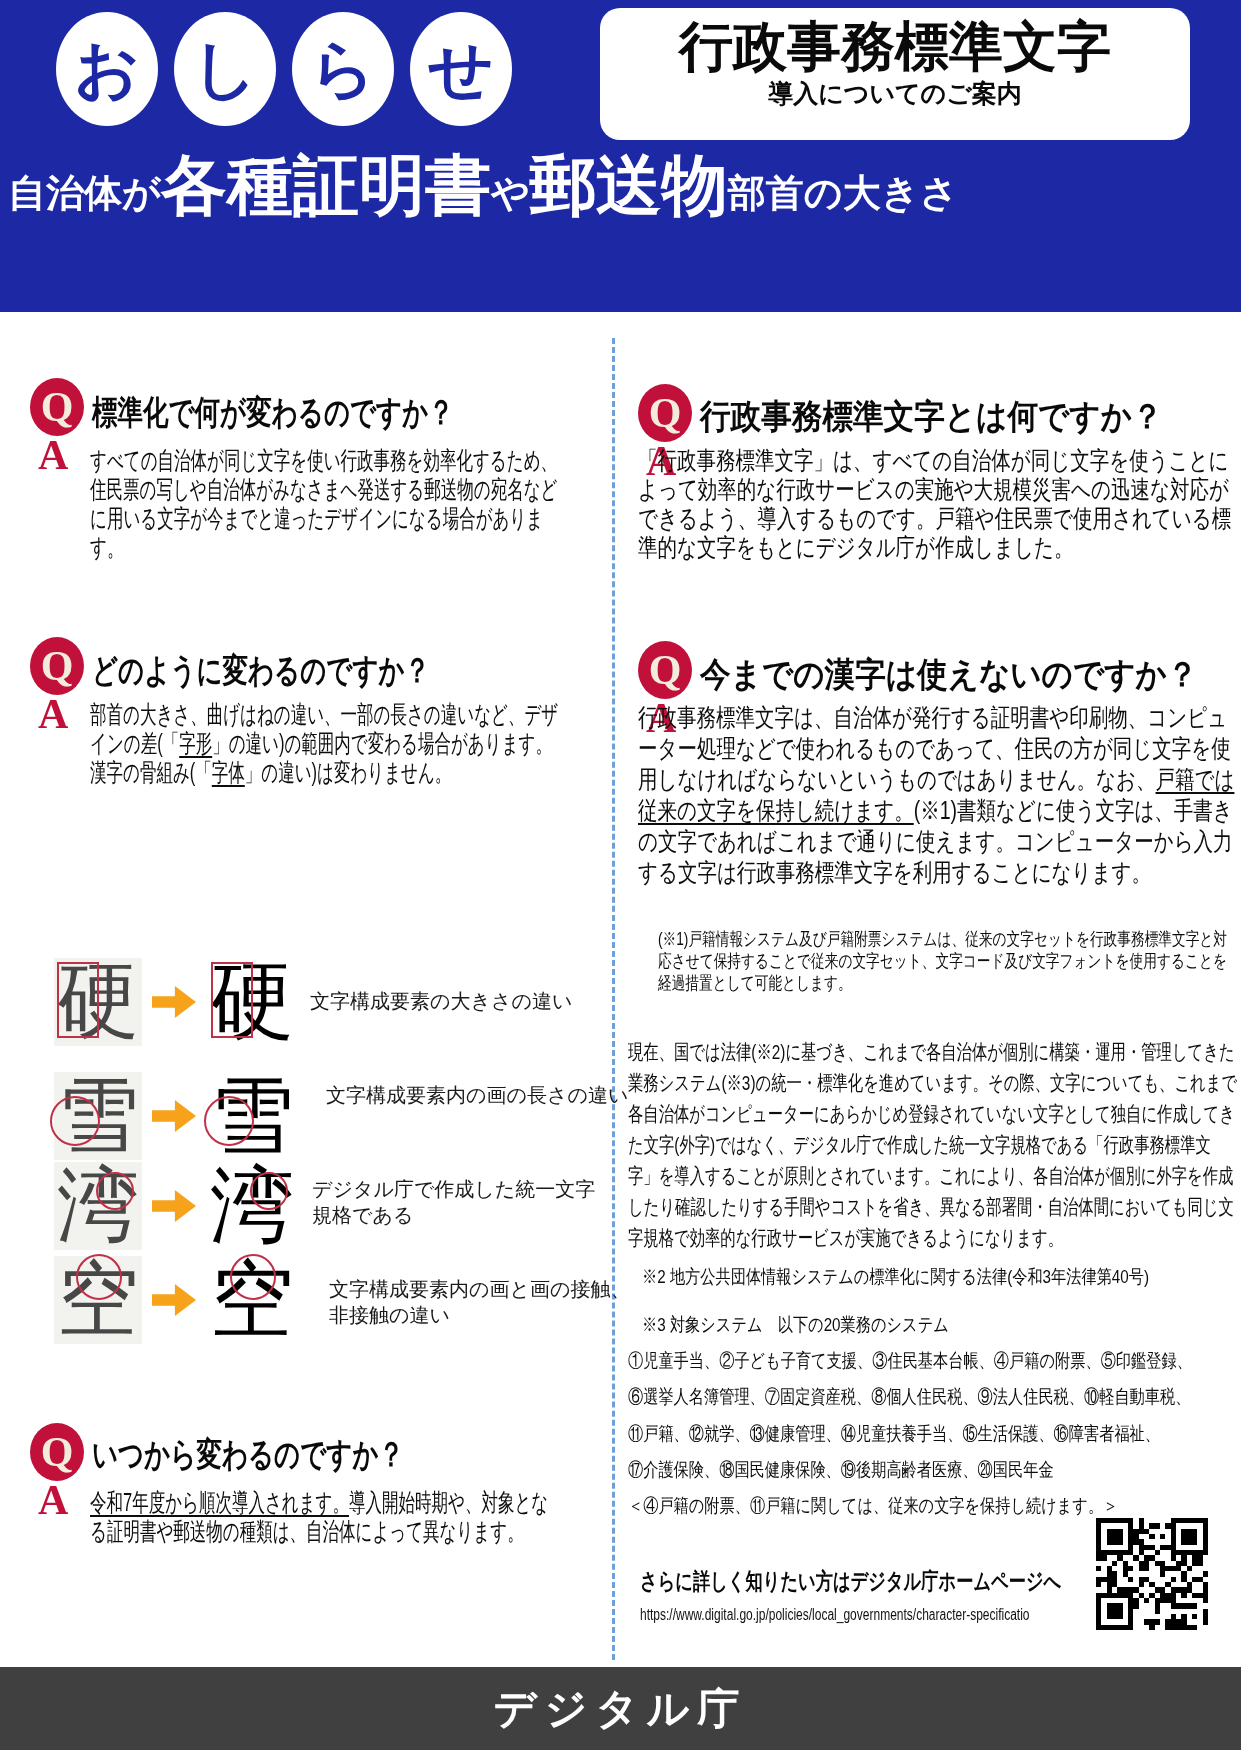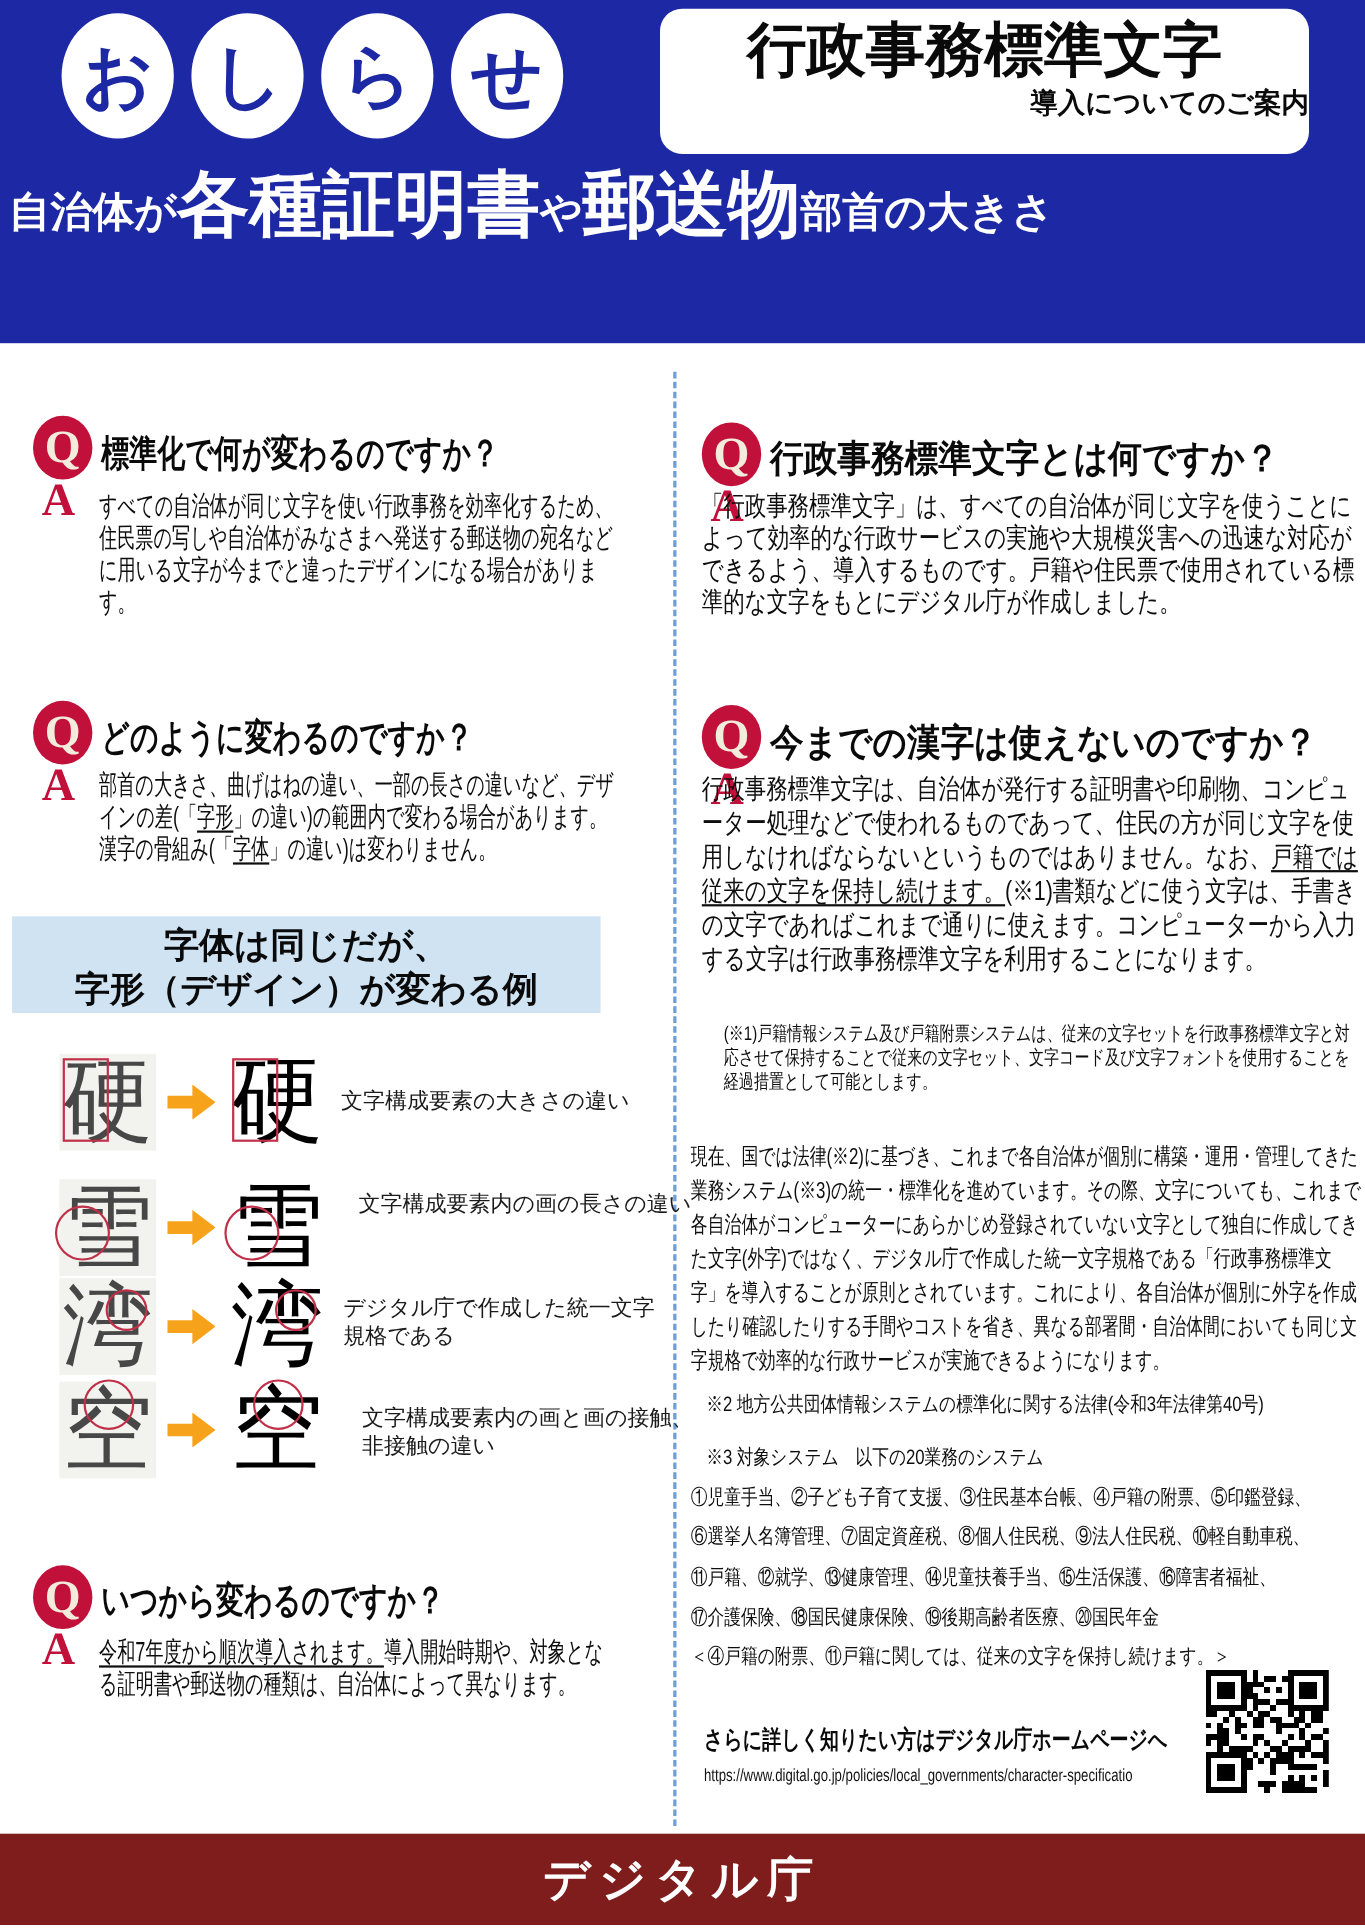--- a/index.html
+++ b/index.html
@@ -12,21 +12,21 @@
   .nowrap{white-space:nowrap;}
   .ul{text-decoration:underline;text-underline-offset:4px;}
 
   
   .hdr{left:0;top:0;width:1241px;height:312px;background:#1c28a4;}
   .ncircle{top:12px;width:102px;height:114px;background:#ffffff;border-radius:50%;
            text-align:center;line-height:114px;font-size:64px;font-weight:700;color:#1c28a4;}
   .titlebox{left:600px;top:8px;width:590px;height:132px;background:#ffffff;border-radius:20px;
             text-align:center;}
   .titlebox .t1{margin-top:10px;font-size:54px;font-weight:700;color:#0a0a0a;line-height:1.05;}
-  .titlebox .t2{margin-top:2px;font-size:25px;font-weight:700;color:#0a0a0a;text-align:right;}
+  .titlebox .t2{margin-top:2px;font-size:25px;font-weight:700;color:#0a0a0a;}
   .lead{left:8px;top:152px;display:flex;align-items:flex-end;color:#fff;font-weight:700;}
   .lead .sm{font-size:38px;line-height:1;padding-bottom:6px;}
   .lead .bg{font-size:66px;line-height:1;}
   .headline{left:452px;top:198px;display:flex;align-items:flex-end;color:#fff;font-weight:700;}
   .headline .huge{font-size:104px;line-height:1;}
   .headline .rest{font-size:46px;line-height:1;padding-bottom:8px;}
 
   
   .qball{width:54px;height:58px;background:#c1103a;border-radius:50%;text-align:center;
          font-family:"Liberation Serif",serif;font-weight:700;font-size:42px;color:#f3ecdc;line-height:58px;}
@@ -50,21 +50,21 @@
 
   
   .fnote{font-size:18px;line-height:22px;color:#0d0d0d;}
   .para{font-size:21px;line-height:31px;color:#0d0d0d;}
   .noteline{font-size:19px;color:#0d0d0d;}
   .divider{left:612px;top:338px;height:1322px;width:0;border-left:3px dashed #6f9fd8;}
 
   .moreinfo{font-size:23px;font-weight:700;color:#0a0a0a;white-space:nowrap;}
   .urltx{font-size:16px;color:#111;white-space:nowrap;}
 
-  .footer{left:0;top:1667px;width:1241px;height:83px;background:#7f1d1d;text-align:center;}
+  .footer{left:0;top:1667px;width:1241px;height:83px;background:#404040;text-align:center;}
   .footer .agency{font-size:42px;font-weight:700;color:#ffffff;line-height:83px;letter-spacing:8px;}
 </style>
 </head>
 <body>
 
 <div id="page">
 
   <div class="abs hdr">
     <div class="abs ncircle" style="left:56px;"><span>お</span></div>
     <div class="abs ncircle" style="left:174px;"><span>し</span></div>
@@ -93,24 +93,20 @@
   <div class="abs qball" style="left:30px;top:378px;"><span>Q</span></div>
   <div class="abs aletter" style="left:38px;top:434px;">A</div>
   <div class="abs qtitle cond cx75" style="left:92px;top:390px;">標準化で何が変わるのですか？</div>
   <div class="abs bodytx cond cx66" style="left:90px;top:446px;width:712px;">すべての自治体が同じ文字を使い行政事務を効率化するため、住民票の写しや自治体がみなさまへ発送する郵送物の宛名などに用いる文字が今までと違ったデザインになる場合があります。</div>
 
   <div class="abs qball" style="left:30px;top:637px;"><span>Q</span></div>
   <div class="abs aletter" style="left:38px;top:693px;">A</div>
   <div class="abs qtitle cond cx75" style="left:92px;top:648px;">どのように変わるのですか？</div>
   <div class="abs bodytx cond cx66" style="left:90px;top:700px;width:712px;"><span>部首の大きさ、曲げはねの違い、一部の長さの違いなど、デザインの差(「</span><span class="ul">字形</span><span>」の違い)の範囲内で変わる場合があります。漢字の骨組み(「</span><span class="ul">字体</span><span>」の違い)は変わりません。</span></div>
 
-  <div class="abs exbox">
-    <div>字体は同じだが、</div>
-    <div>字形（デザイン）が変わる例</div>
-  </div>
 
   <div class="abs kgray" style="left:54px;top:958px;">硬</div>
   <div class="abs barrow" style="left:152px;top:986px;"></div>
   <div class="abs kblack" style="left:208px;top:958px;">硬</div>
   <div class="abs ann-rect" style="left:57px;top:962px;width:38px;height:72px;"></div>
   <div class="abs ann-rect" style="left:211px;top:962px;width:38px;height:72px;"></div>
   <div class="abs exlabel" style="left:310px;top:988px;width:320px;">文字構成要素の大きさの違い</div>
 
   <div class="abs kgray" style="left:54px;top:1072px;">雪</div>
   <div class="abs barrow" style="left:152px;top:1100px;"></div>

